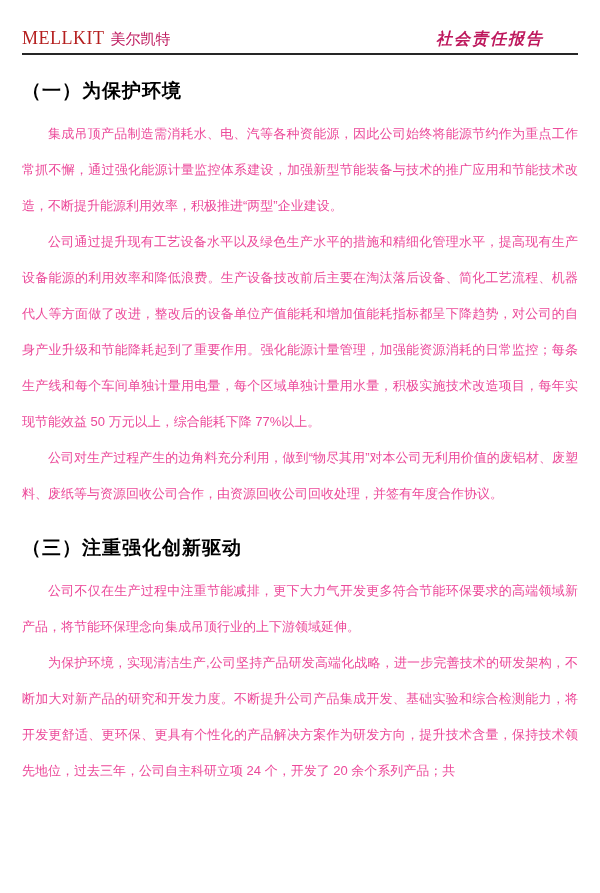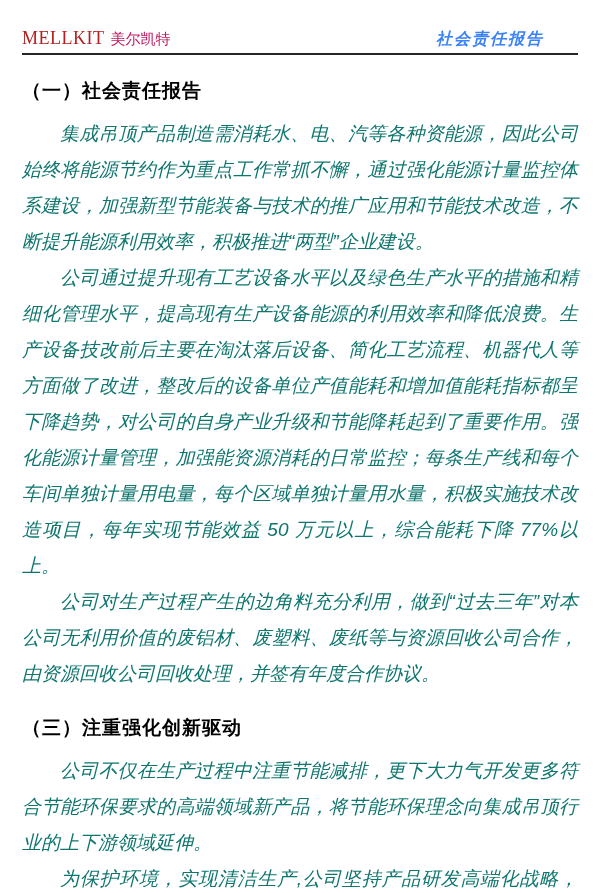--- a/index.html
+++ b/index.html
@@ -41,41 +41,40 @@
   .logo-cn {
     font-family: "Liberation Serif", "DejaVu Serif", serif;
     font-size: 15px;
     color: #be185d;
   }
   .report-title {
     font-family: "Liberation Serif", "DejaVu Serif", serif;
     font-style: italic;
     font-size: 16px;
     font-weight: 600;
-    color: #3b82f6;
+    color: #be185d;
     letter-spacing: 2px;
     margin-right: 34px;
   }
   
   .section-heading {
     font-size: 19px;
     font-weight: 700;
     color: #000000;
     letter-spacing: 1px;
     margin-top: 25px;
     margin-bottom: 14px;
     line-height: 22px;
   }
   .body-para {
-    font-size: 19px;
+    font-size: 13px;
     line-height: 36px;
     text-align: justify;
     text-indent: 2em;
-    color: #0f766e;
-    font-style: italic;
+    color: #ec4899;
   }
   
   .footer {
     position: absolute;
     left: 0;
     right: 0;
     bottom: 6px;
     text-align: left;
   }
   .page-number {
@@ -93,27 +92,27 @@
     <div class="logo">
       <span class="logo-en">MELLKIT</span>
       <span class="logo-cn">美尔凯特</span>
     </div>
     <div class="report-title">社会责任报告</div>
   </div>
 
   <div class="content">
 
     <div class="section">
-      <div class="section-heading">（一）社会责任报告</div>
+      <div class="section-heading">（一）为保护环境</div>
       <p class="body-para">集成吊顶产品制造需消耗水、电、汽等各种资能源，因此公司始终将能源节约作为重点工作常抓不懈，通过强化能源计量监控体系建设，加强新型节能装备与技术的推广应用和节能技术改造，不断提升能源利用效率，积极推进“两型”企业建设。</p>
       <p class="body-para">公司通过提升现有工艺设备水平以及绿色生产水平的措施和精细化管理水平，提高现有生产设备能源的利用效率和降低浪费。生产设备技改前后主要在淘汰落后设备、简化工艺流程、机器代人等方面做了改进，整改后的设备单位产值能耗和增加值能耗指标都呈下降趋势，对公司的自身产业升级和节能降耗起到了重要作用。强化能源计量管理，加强能资源消耗的日常监控；每条生产线和每个车间单独计量用电量，每个区域单独计量用水量，积极实施技术改造项目，每年实现节能效益 50 万元以上，综合能耗下降 77%以上。</p>
     </div>
 
     <div class="section">
-      <p class="body-para">公司对生产过程产生的边角料充分利用，做到“过去三年”对本公司无利用价值的废铝材、废塑料、废纸等与资源回收公司合作，由资源回收公司回收处理，并签有年度合作协议。</p>
+      <p class="body-para">公司对生产过程产生的边角料充分利用，做到“物尽其用”对本公司无利用价值的废铝材、废塑料、废纸等与资源回收公司合作，由资源回收公司回收处理，并签有年度合作协议。</p>
     </div>
 
     <div class="section">
       <div class="section-heading">（三）注重强化创新驱动</div>
       <p class="body-para">公司不仅在生产过程中注重节能减排，更下大力气开发更多符合节能环保要求的高端领域新产品，将节能环保理念向集成吊顶行业的上下游领域延伸。</p>
       <p class="body-para">为保护环境，实现清洁生产,公司坚持产品研发高端化战略，进一步完善技术的研发架构，不断加大对新产品的研究和开发力度。不断提升公司产品集成开发、基础实验和综合检测能力，将开发更舒适、更环保、更具有个性化的产品解决方案作为研发方向，提升技术含量，保持技术领先地位，过去三年，公司自主科研立项 24 个，开发了 20 余个系列产品；共</p>
     </div>
 
   </div>
 

